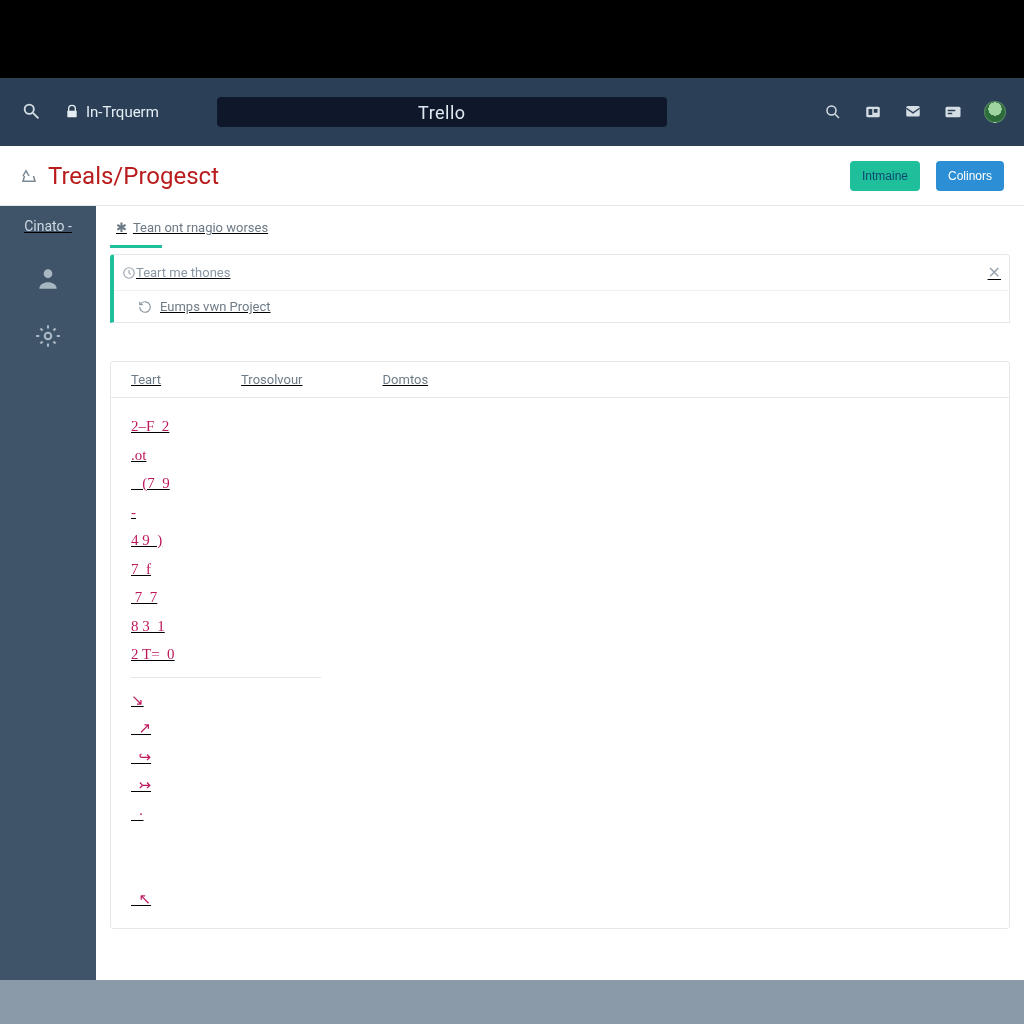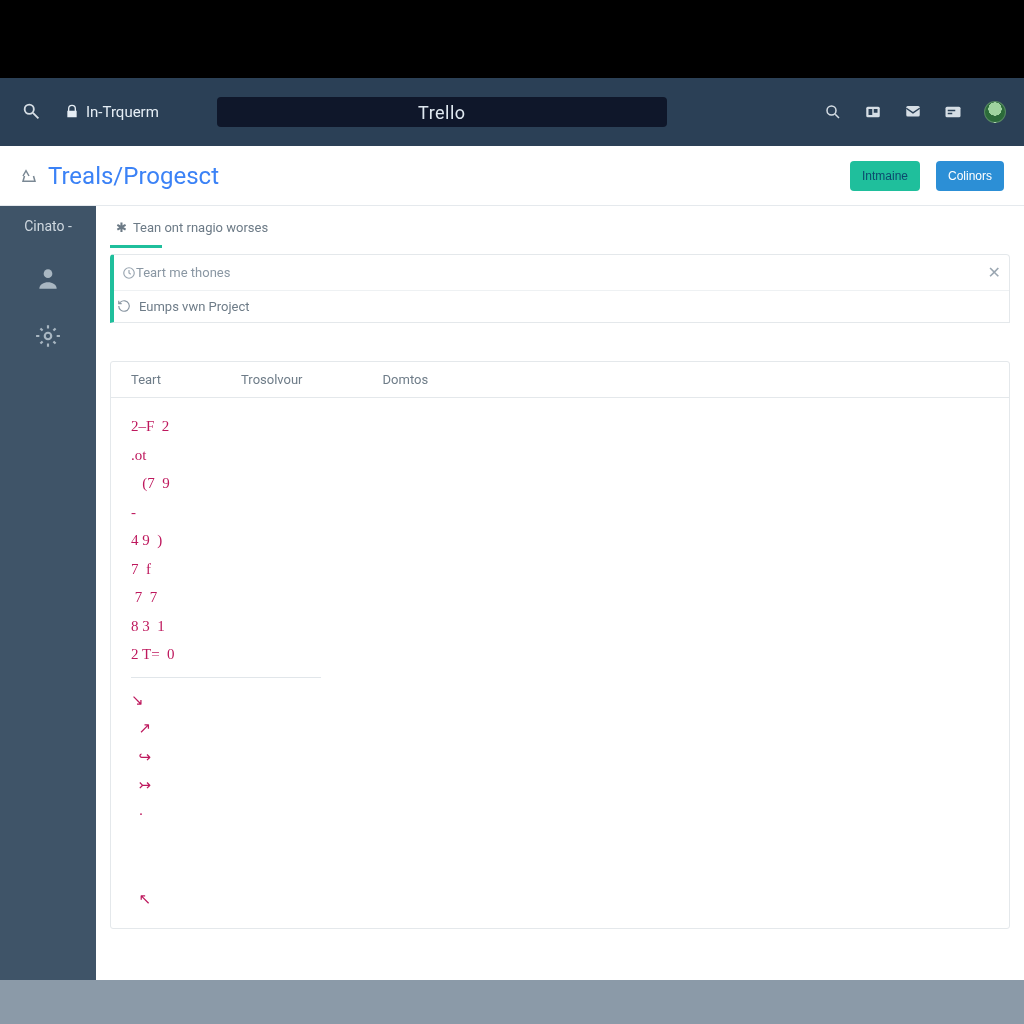--- a/index.html
+++ b/index.html
@@ -8,36 +8,36 @@
   .topbar { height: 68px; background: #2b4056; display: flex; align-items: center; padding: 0 18px; color: #cfd8e0; }
   .topbar .logo { width: 28px; height: 28px; margin-right: 18px; display:flex; align-items:center; justify-content:center;}
   .topbar .brand-wrap { display:flex; align-items:center; gap:6px; margin-right: 58px; color:#e6eef5; }
   .topbar .brand-wrap .brand-text { font-size: 15px; }
   .topbar .search { flex: 0 0 450px; height: 30px; background: #0f172a; border-radius: 4px; display:flex; align-items:center; justify-content:center; color:#dfe8ef; font-size:18px; letter-spacing:0.5px; }
   .topbar .spacer { flex: 1; }
   .topbar .icons { display:flex; align-items:center; gap: 22px; }
   .topbar .icons .ic { width:18px; height:18px; display:flex; align-items:center; justify-content:center; }
   .avatar { width:22px; height:22px; border-radius:50%; background: radial-gradient(circle at 50% 35%, #9fd39f 0 40%, #2c6b3a 41% 100%); border:1px solid #fff3; }
   .subhead { height: 60px; background: #fff; border-bottom: 1px solid #e5e9ed; display:flex; align-items:center; padding: 0 20px; }
-  .subhead .breadcrumb { display:flex; align-items:center; gap:10px; font-size: 24px; color:#3b82f6; }
+  .subhead .breadcrumb { display:flex; align-items:center; gap:10px; font-size: 24px; color:#b91c1c; }
   .subhead .breadcrumb .bc-icon { color:#7a8894; font-size:18px; }
   .subhead .spacer2 { flex:1; }
   .subhead .btn { height: 30px; padding: 0 12px; border-radius: 4px; font-size: 12px; display:flex; align-items:center; cursor:pointer; border: none; }
   .btn-green { background:#1fbf9c; color:#0c4a6e; margin-right:16px; }
   .btn-blue  { background:#2c8fd6; color:#fff; }
-  .body { display:flex; height: calc(1024px - 78px - 68px - 60px - 44px); background:#fff; }
+  .body { display:flex; height: calc(1024px - 78px - 68px - 60px - 44px); background:#fff;text-decoration:underline; }
   .sidebar { width: 96px; background:#3f5468; display:flex; flex-direction:column; align-items:center; padding-top:12px; gap:30px; color:#cfd8e0; font-size:13px; }
   .sidebar .side-label { font-size:14px; }
   .sidebar .side-ic { width:28px; height:28px; color:#a9b7c2; display:flex; align-items:center; justify-content:center; }
   .main { flex:1; display:flex; flex-direction:column; padding-left: 0; }
   .crumb2 { padding: 14px 20px 10px 20px; font-size: 13px; color:#6c7a86; display:flex; align-items:center; gap:6px; }
   .notice { margin: 6px 14px 0 14px; border:1px solid #e4e8eb; border-left: 4px solid #1fbf9c; border-radius:4px 4px 0 0; background:#fff; }
   .notice-row1 { display:flex; align-items:center; padding: 8px 8px; color:#8a97a3; font-size:13px; }
   .notice-row1 .close { margin-left:auto; color:#9aa6b1; cursor:pointer; font-size:16px; }
-  .notice-row2 { display:flex; align-items:flex-start; padding: 8px 3px; color:#6e7c88; font-size:13px; gap:8px; border-top:1px solid #eef1f3; }
+  .notice-row2 { display:flex; align-items:center; padding: 8px 24px; color:#6e7c88; font-size:13px; gap:8px; border-top:1px solid #eef1f3; }
   .panel { margin: 38px 14px 0 14px; border:1px solid #e4e8eb; border-radius:3px; }
   .panel-head { display:flex; padding: 10px 20px; border-bottom:1px solid #e4e8eb; color:#6e7c88; font-size:13px; gap: 80px; }
   .panel-body { padding: 10px 14px; min-height: 520px; }
   .scribble { font-family: "Comic Sans MS", cursive; color:#be185d; font-size:15px; line-height:1.9; padding: 4px 6px; white-space:pre; }
   .scribble hr { border:none; border-top:1px solid #e1e6ea; margin:8px 0; width: 190px; }
   .bottom-shade { height: 44px; background:#8b9aa8; }
   svg { display:block; }
 </style>
 </head>
 <body>

